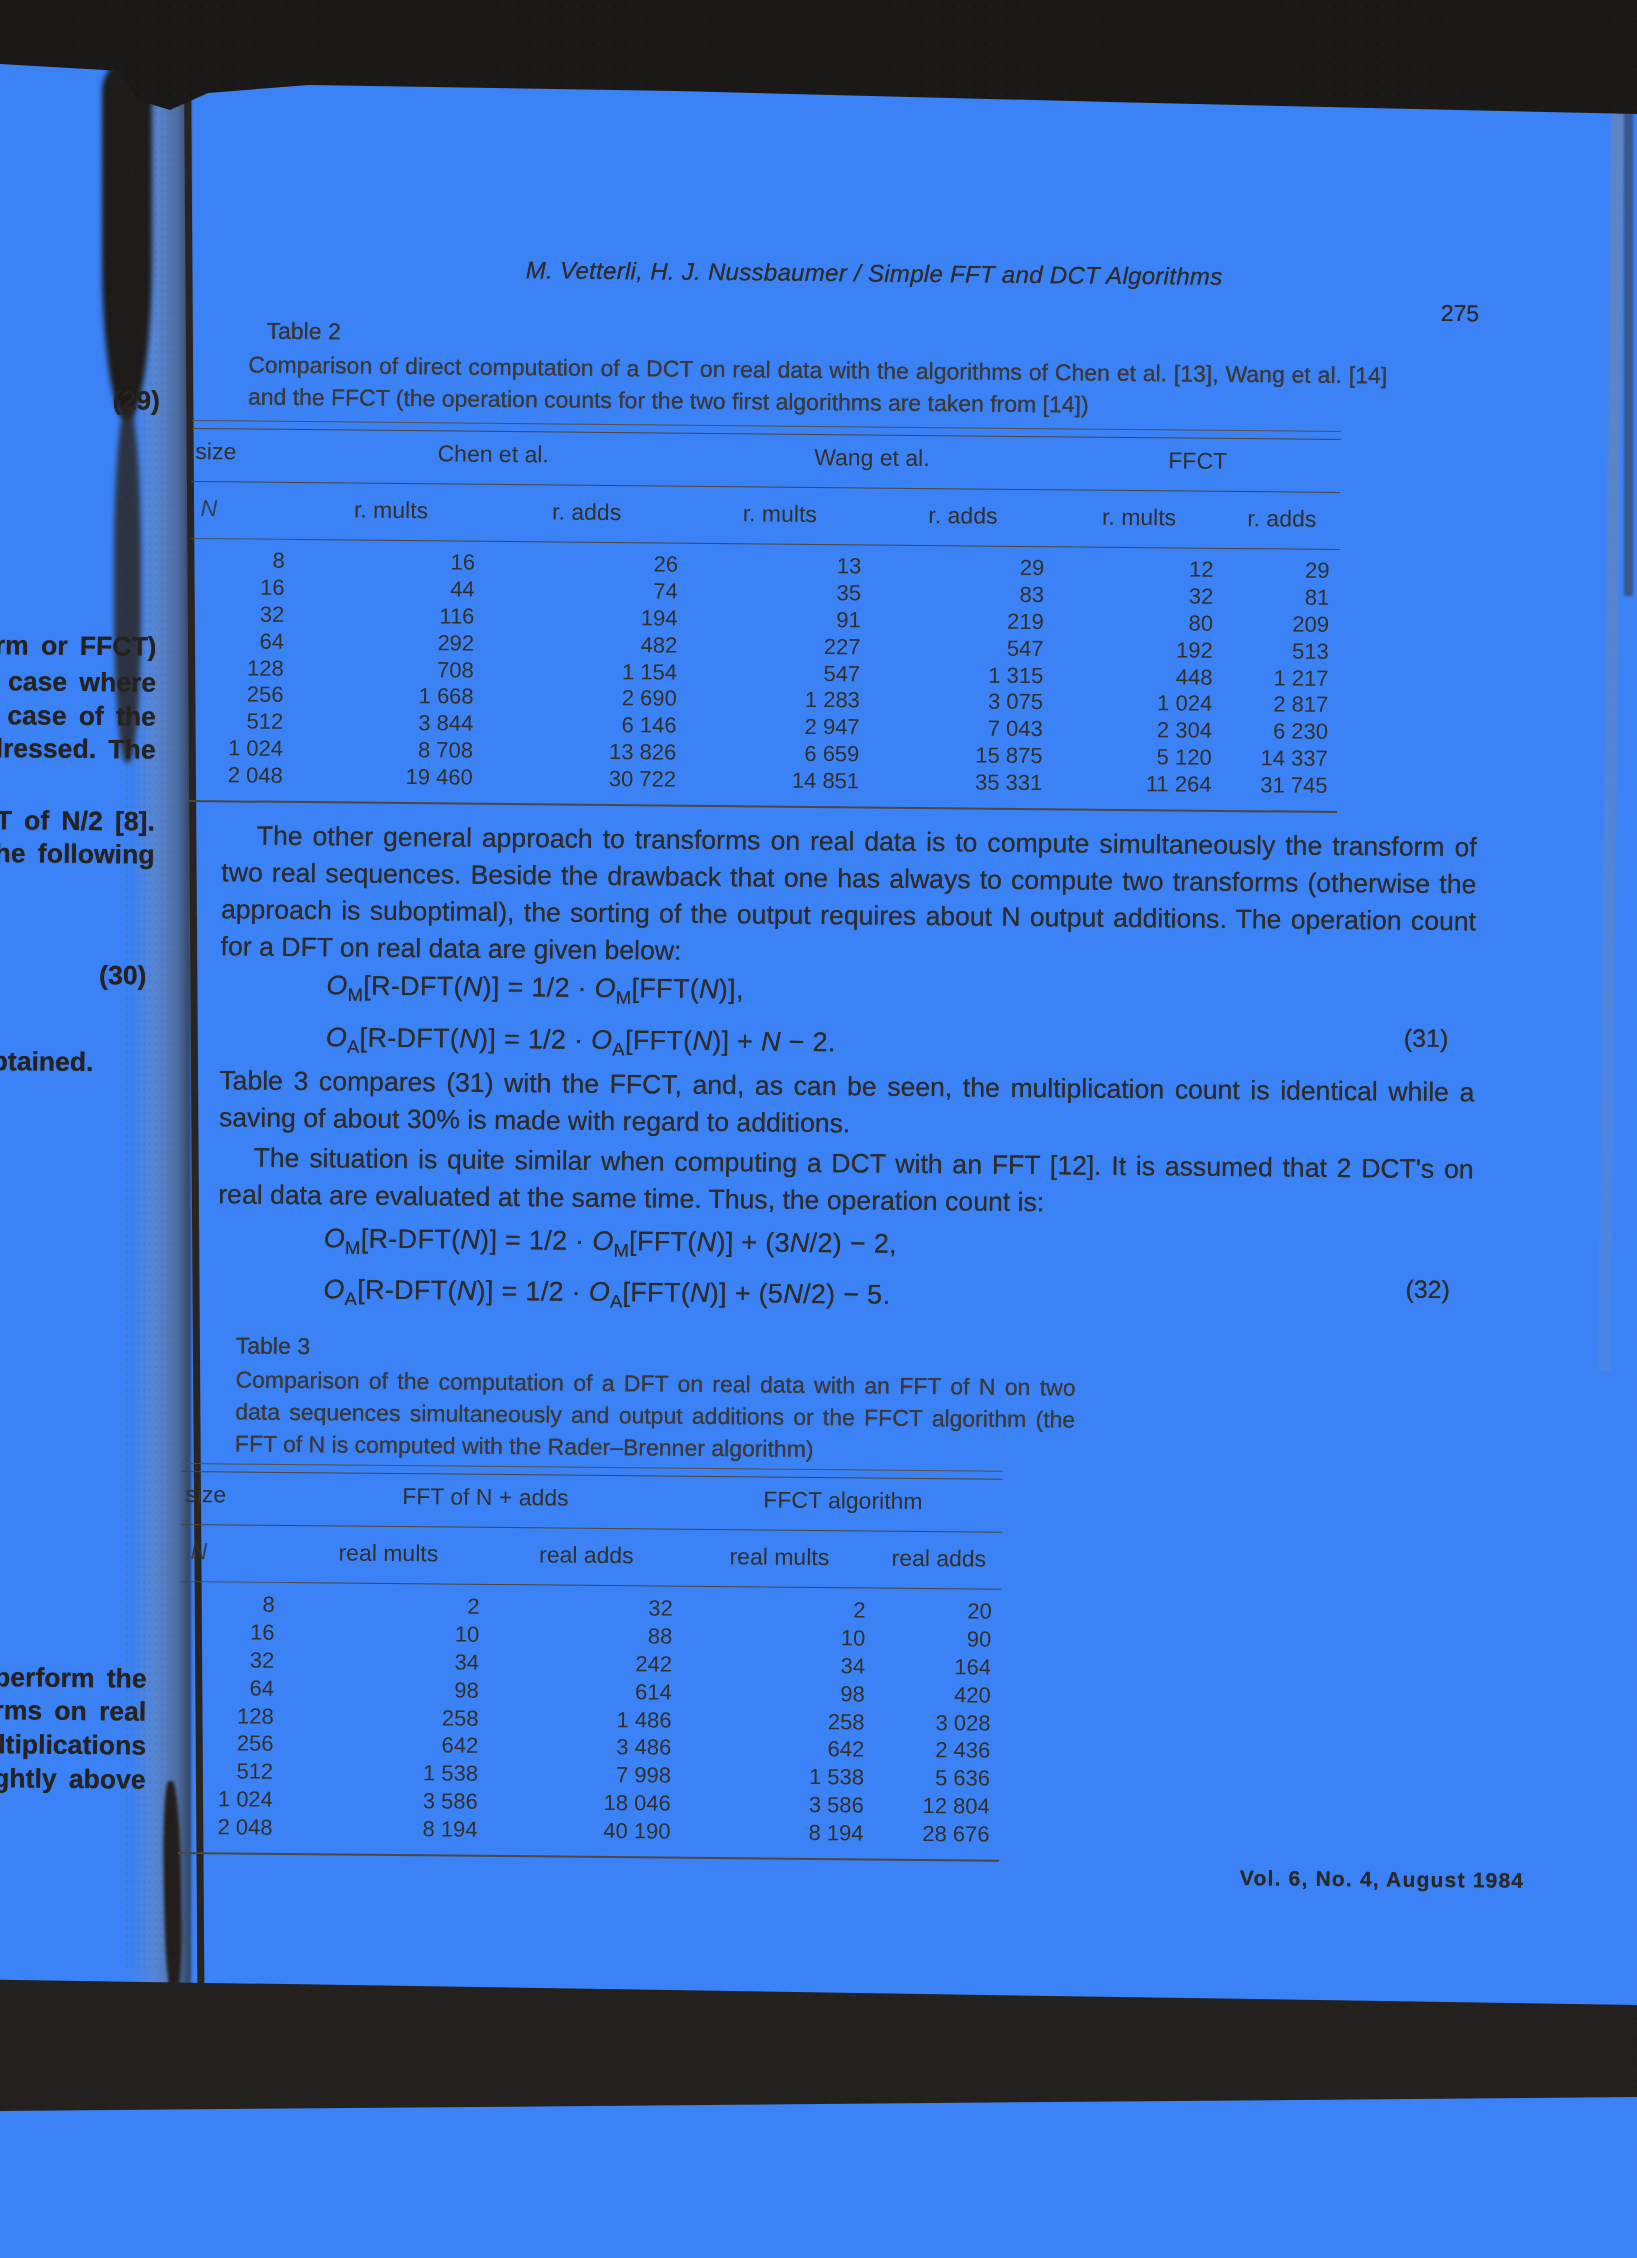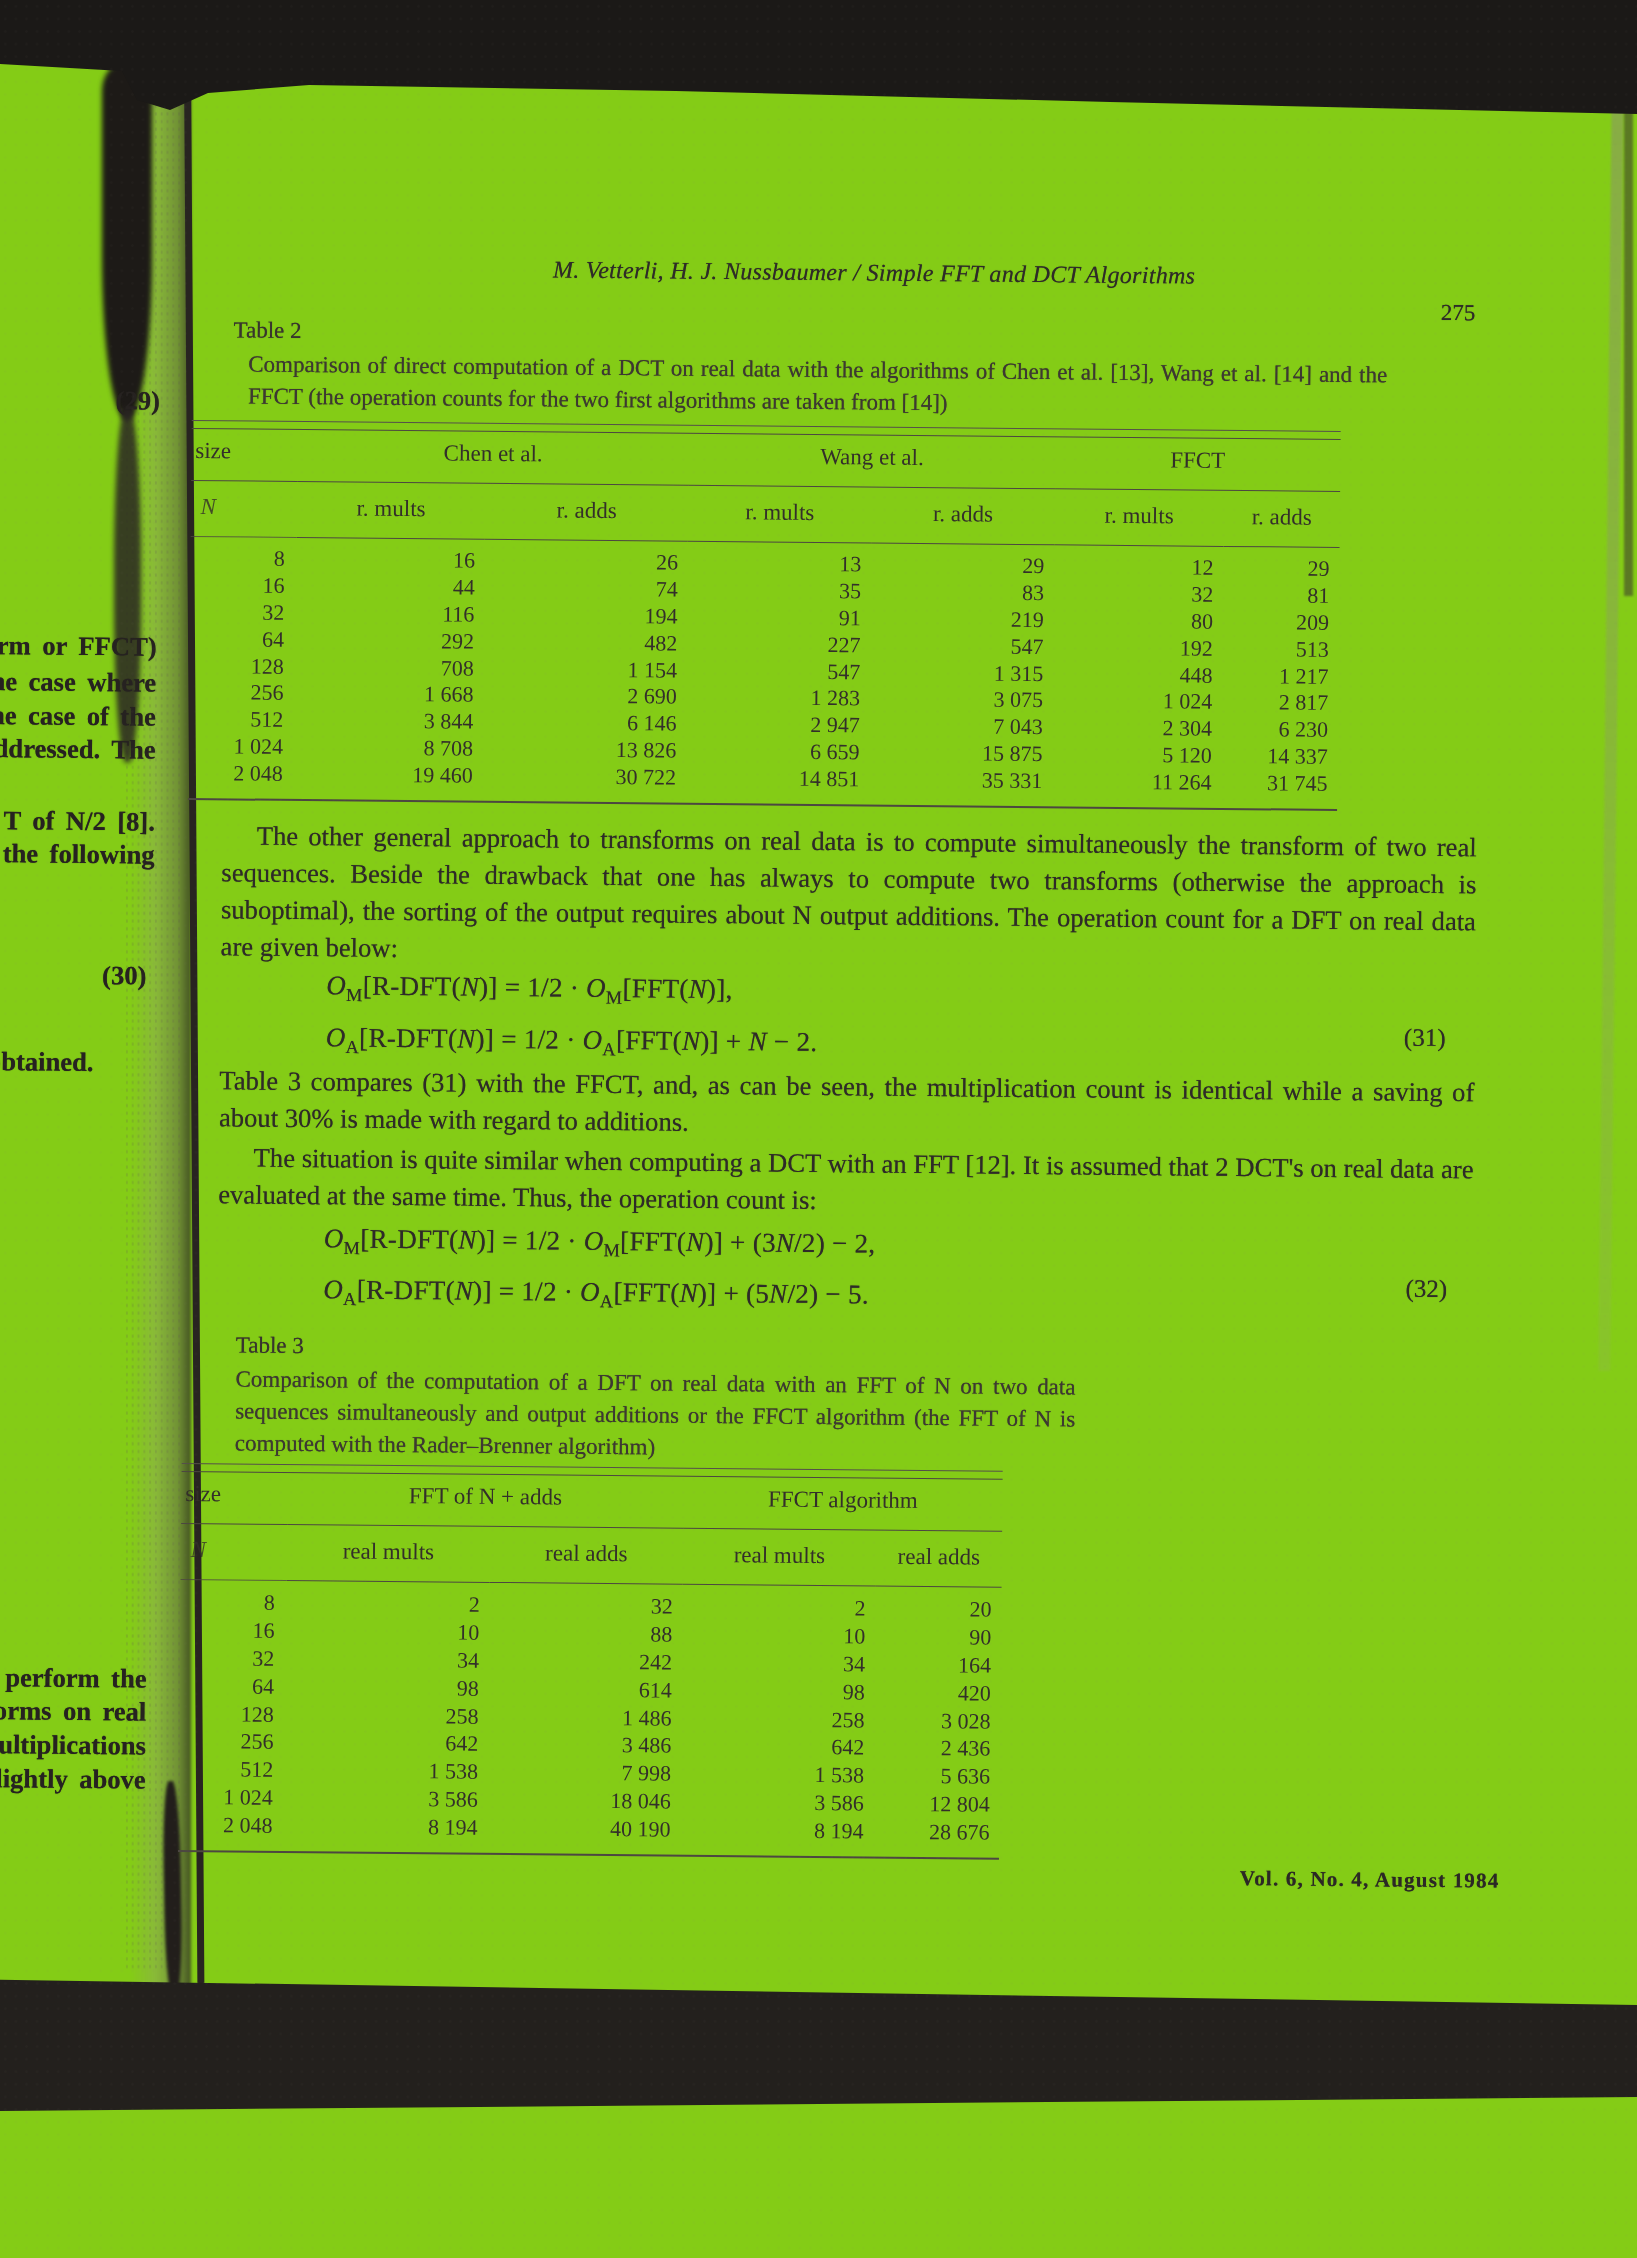--- a/index.html
+++ b/index.html
@@ -1,17 +1,17 @@
 <!DOCTYPE html>
 <html><head>
 <meta charset="utf-8">
 <style>
   html,body{margin:0;padding:0;background:#ffffff;}
-  .canvas{position:relative;width:1638px;height:2258px;background:#84cc16;overflow:hidden;
-          font-family:Liberation Serif, serif;color:#2e2b28;}
+  .canvas{position:relative;width:1638px;height:2258px;background:#3b82f6;overflow:hidden;
+          font-family:Liberation Sans, sans-serif;color:#2e2b28;}
   .grain{position:absolute;inset:0;pointer-events:none;opacity:.45;
          background-image:radial-gradient(rgba(125,118,108,.10) 1px,transparent 1.4px);
          background-size:10.6px 12.6px;}
   
   .band-top{position:absolute;left:0;top:0;width:1638px;height:121px;background:#1b1917;
             clip-path:polygon(0 0,1638px 0,1638px 114px,1110px 102px,676px 91px,309px 85px,208px 93px,170px 110px,137px 100px,122px 71px,0 64px);}
   .band-bottom{position:absolute;left:0;top:1970px;width:1638px;height:145px;background:#23201d;
             clip-path:polygon(0 9.7px,1638px 35px,1638px 127px,0 141px);}
   .spine-shadow{position:absolute;left:131px;top:68px;width:60px;height:1917px;filter:blur(1.4px);
             background:linear-gradient(to right,rgba(170,165,156,0) 0%,rgba(150,145,136,.30) 40%,rgba(95,90,83,.5) 78%,rgba(45,41,37,.75) 100%);}
@@ -29,21 +29,21 @@
             background:linear-gradient(to bottom,rgba(140,135,127,.45),rgba(160,155,147,.15));transform:rotate(.6deg);}
   .edge-right-dark{position:absolute;left:1624px;top:75px;width:8.7px;height:521px;filter:blur(1px);
             background:rgba(58,53,48,.55);}
   
   .content{position:absolute;inset:0;transform:rotate(.55deg);transform-origin:193px 290px;}
   .content > *{position:absolute;}
   .smudge{text-shadow:0 0 0.7px rgba(46,41,36,.75);}
   .running-head{left:391px;top:253px;width:966px;text-align:center;font-style:italic;font-size:24px;letter-spacing:0.3px;}
   .page-number{left:1441px;top:268px;font-size:23px;margin-top:20px;}
   .tbl-label{font-size:23px;color:#38342f;}
-  .t2-label{left:234px;top:317px;}
+  .t2-label{left:267px;top:317px;}
   .t3-label{left:246px;top:1332px;}
   .tbl-caption{font-size:23px;line-height:32px;color:#3d3833;text-align:justify;}
   .t2-caption{left:249px;top:348px;width:1139px;}
   .t3-caption{left:246px;top:1363px;width:840px;}
   .tblwrap{border-top:1.9px solid #55504a;padding-top:6.8px;}
   .t2wrap{left:193px;top:420px;width:1149px;}
   .t3wrap{left:193px;top:1463px;width:821px;}
   table{border-collapse:separate;border-spacing:0;width:100%;table-layout:fixed;
         border-top:1.9px solid #4c4741;border-bottom:2.4px solid #4c4741;
         font-size:22px;color:#332f2a;}

